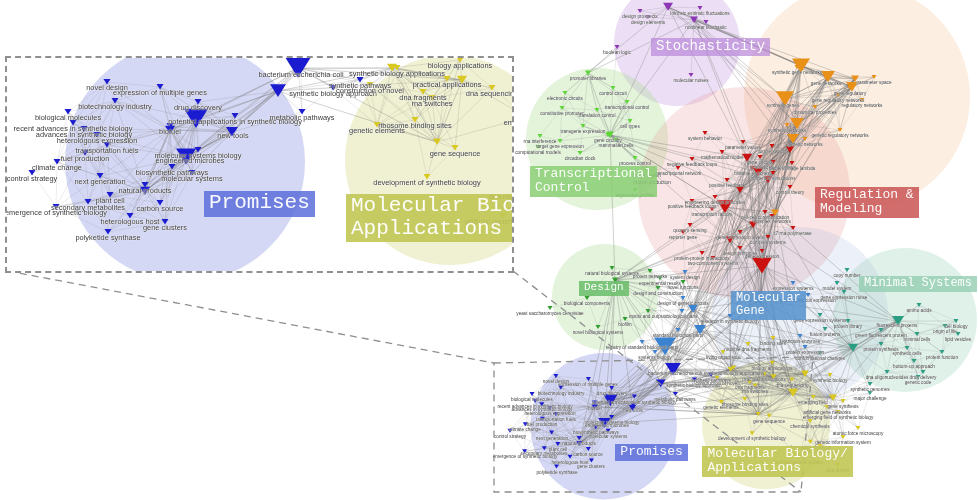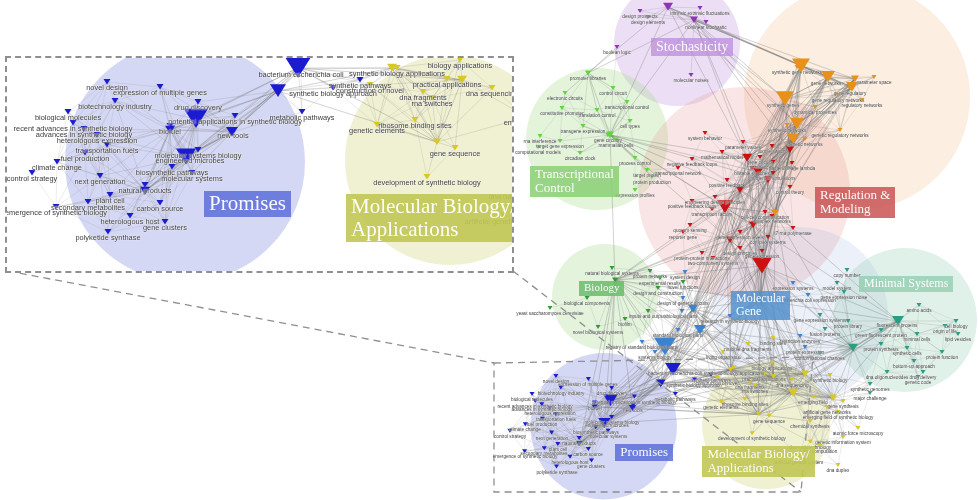--- a/index.html
+++ b/index.html
@@ -7,21 +7,21 @@
        font-family:"Liberation Sans",sans-serif;}
   #net-svg{position:absolute;left:0;top:0;}
   .layer{position:absolute;left:0;top:0;width:100%;height:100%;pointer-events:none;}
   .term{position:absolute;white-space:nowrap;color:#3a3a3a;
         transform:translate(-50%,-50%) scale(var(--s,1));
         text-shadow:0 0 1.5px #fff,0 0 1.5px #fff;
         font-family:"Liberation Sans",sans-serif;}
   .term.net{font-size:9px;--s:0.52;}
   .term.ins{font-size:10px;--s:0.74;}
   .cluster-label{position:absolute;color:rgba(255,255,255,0.96);padding:1px 5px 2px;
-        line-height:1.08;white-space:nowrap;font-family:Liberation Serif, serif;}
+        line-height:1.08;white-space:nowrap;font-family:Liberation Mono, monospace;}
   #inset{position:absolute;left:5px;top:56px;width:505px;height:213px;
         border:2px dashed #8f8f8f;background:#fff;overflow:hidden;}
   #inset svg{position:absolute;left:0;top:0;}
 </style>
 </head>
 <body>
 
 <div id="fig">
   <svg id="net-svg" width="978" height="500">
       <g>
@@ -1864,21 +1864,21 @@
       </div>
       <div class="cluster-label" style="left: 815px; top: 187px; font-size: 13px; background: rgba(201, 84, 84, 0.85);">
         <div>Regulation &amp;</div>
         <div>Modeling</div>
       </div>
       <div class="cluster-label" style="left: 530px; top: 166px; font-size: 13px; background: rgba(138, 206, 115, 0.85);">
         <div>Transcriptional</div>
         <div>Control</div>
       </div>
       <div class="cluster-label" style="left: 579px; top: 281px; font-size: 11px; background: rgba(104, 189, 104, 0.85);">
-        <div>Biology</div>
+        <div>Design</div>
       </div>
       <div class="cluster-label" style="left: 731px; top: 291px; font-size: 12px; background: rgba(84, 144, 204, 0.85);">
         <div>Molecular</div>
         <div>Gene</div>
       </div>
       <div class="cluster-label" style="left: 859px; top: 276px; font-size: 12px; background: rgba(148, 205, 176, 0.8);">
         <div>Minimal Systems</div>
       </div>
       <div class="cluster-label" style="left: 615.374px; top: 443.802px; font-size: 13px; background: rgba(92, 110, 218, 0.85);">
         <div>Promises</div>

